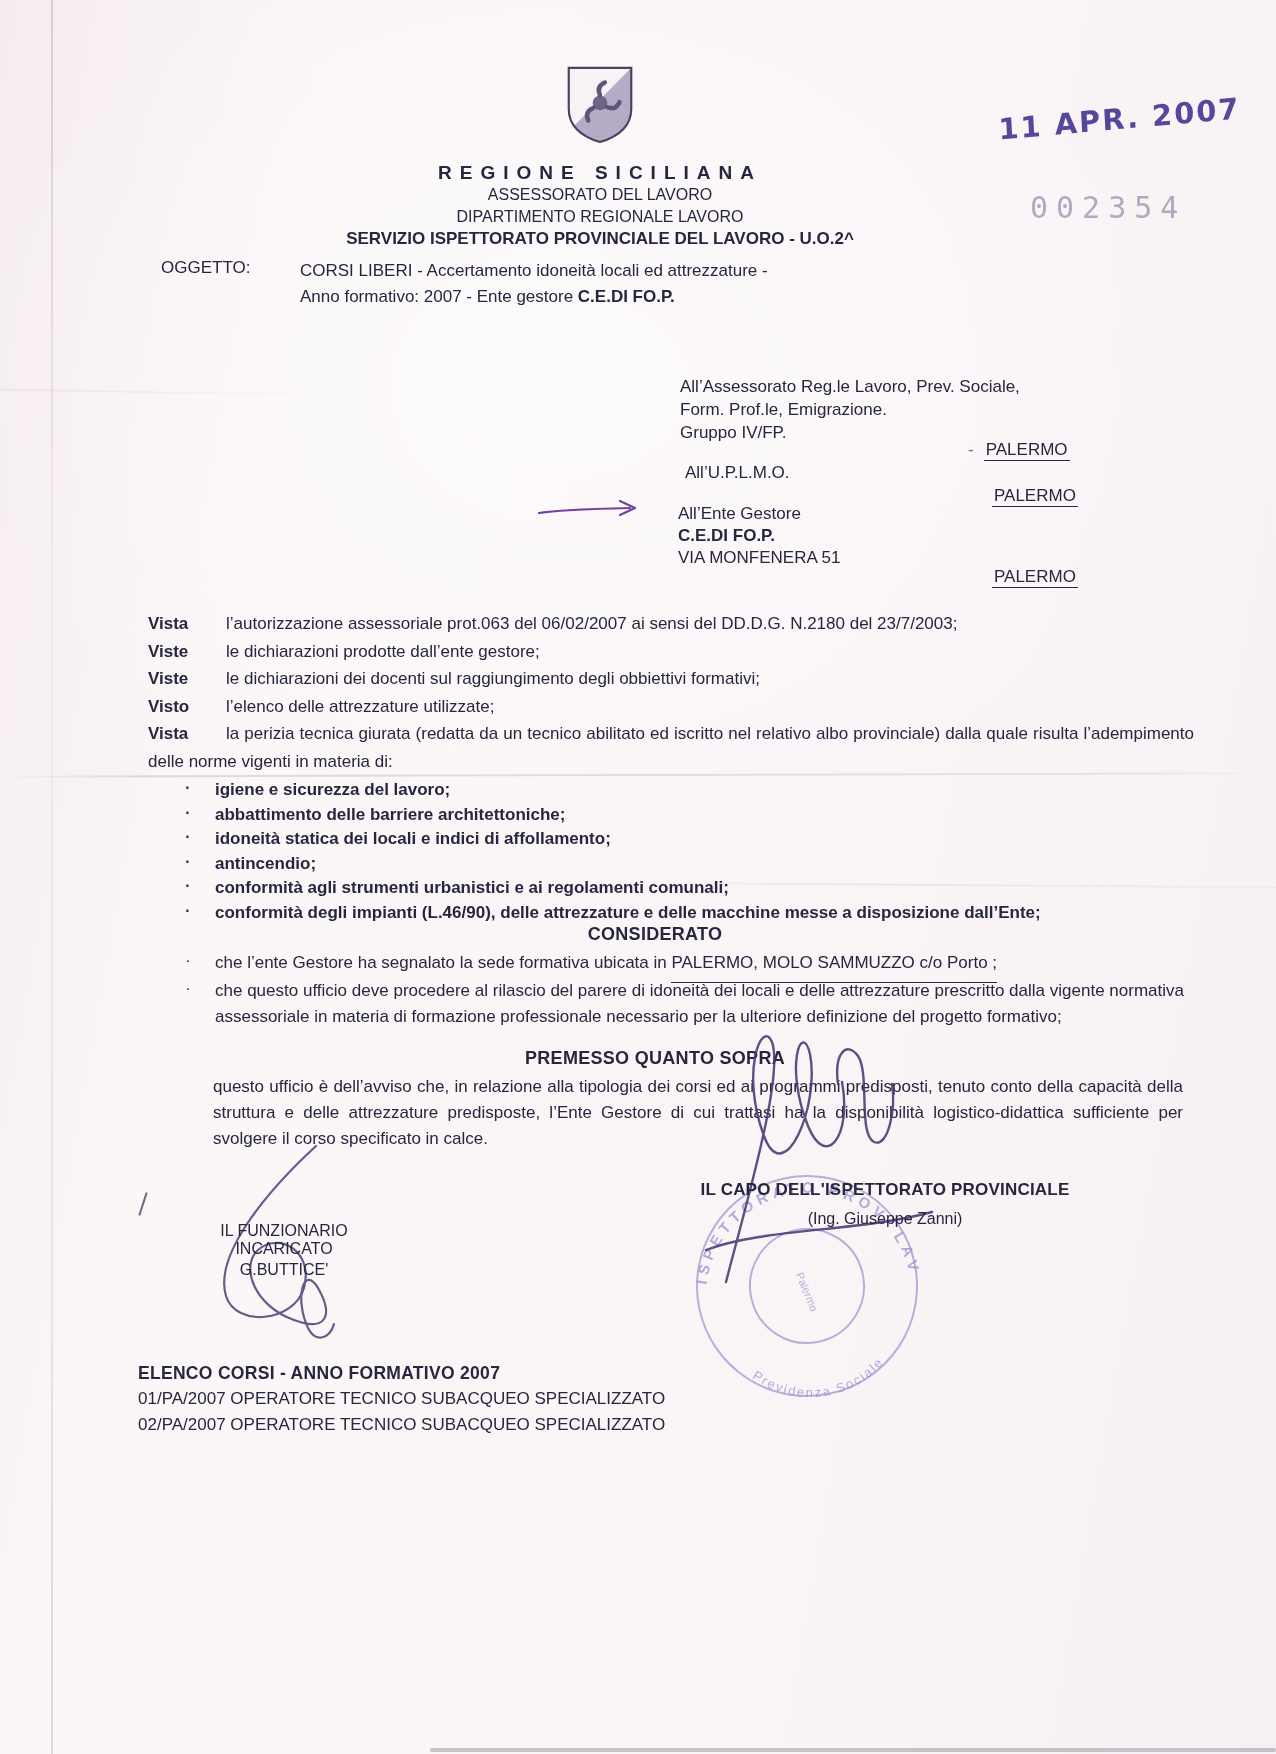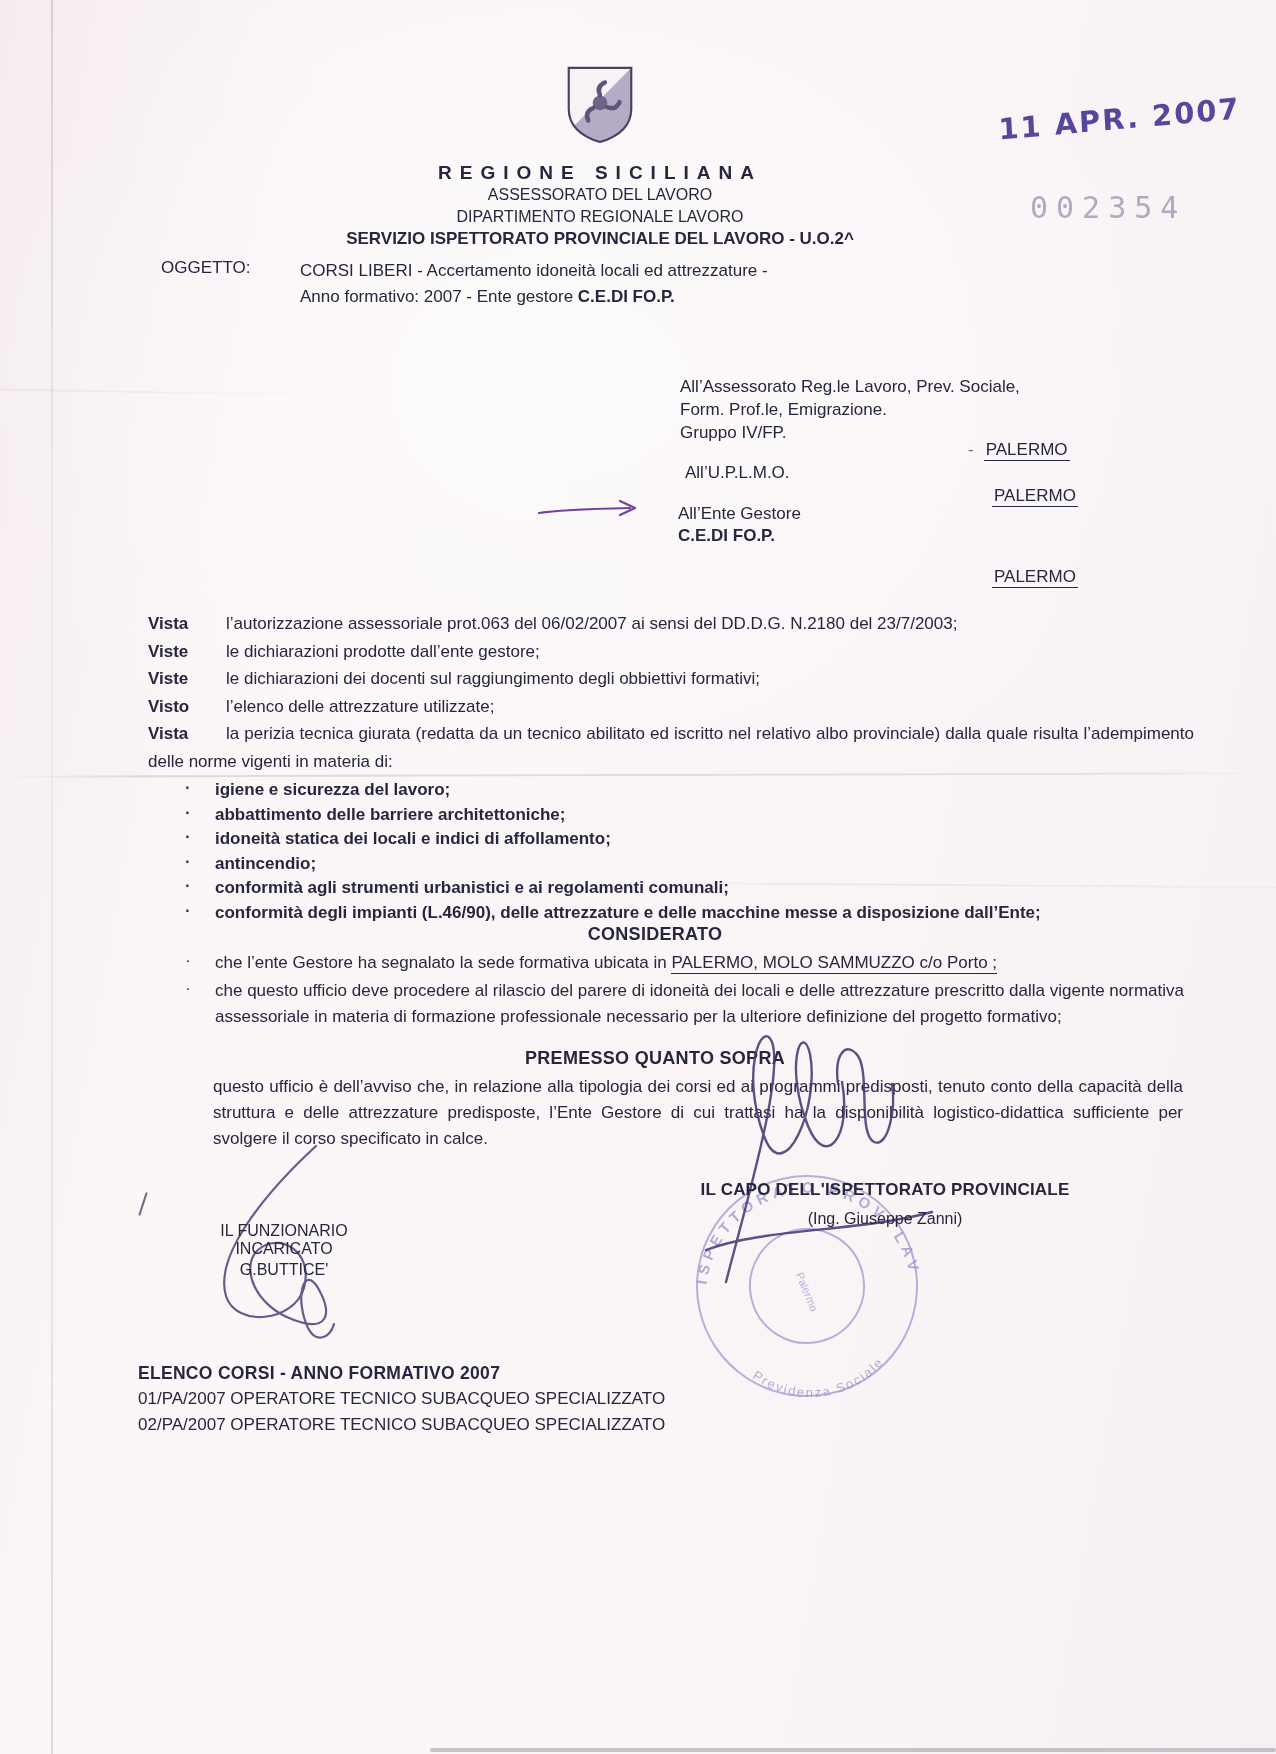--- a/index.html
+++ b/index.html
@@ -61,21 +61,21 @@
   
   .blist{left:148px;top:778px;width:1010px;font-size:17px;font-weight:bold;}
   .b-item{position:relative;padding-left:67px;line-height:24.5px;}
   .b-item::before{content:"\00B7";position:absolute;left:37px;top:-2px;font-size:17px;color:#3a3a55;}
   
   .sec-head{left:150px;width:1010px;text-align:center;font-size:18px;font-weight:bold;letter-spacing:.3px;}
   .considerato-head{top:924px;}
   .clist{left:148px;top:950px;width:1036px;font-size:17px;}
   .c-item{position:relative;padding-left:67px;line-height:26.5px;text-align:justify;margin-bottom:1px;}
   .c-item::before{content:"\00B7";position:absolute;left:37px;top:-2px;color:#3a3a55;}
-  .loc-underline{border-bottom:1.5px solid #2a2a44;padding-bottom:1px;}
+  .loc-underline{border-bottom:1.5px solid #2a2a44;padding-bottom:10px;}
   .premesso-head{top:1048px;}
   .premesso-body{left:213px;top:1074px;width:970px;font-size:17px;line-height:26px;text-align:justify;}
   
   .capo-block{left:695px;top:1180px;width:380px;text-align:center;}
   .capo-title{font-size:17px;font-weight:bold;letter-spacing:.2px;}
   .capo-name{font-size:16px;margin-top:10px;}
   .stamp-wrap{left:642px;top:1146px;opacity:.8;}
   .sig-capo{left:688px;top:1014px;}
   .sig-funz{left:198px;top:1138px;}
   .pen-mark{left:142px;top:1192px;width:2px;height:24px;background:#4a4a60;transform:rotate(18deg);opacity:.8;}
@@ -134,20 +134,21 @@
 
   <div class="abs hand-arrow">
     <svg width="112" height="24" viewBox="0 0 112 24">
       <path d="M3 15 C 32 11 62 11 94 10" fill="none" stroke="#7440a0" stroke-width="2.2" stroke-linecap="round"></path>
       <path d="M84 3 L 99 10 L 84 17" fill="none" stroke="#7440a0" stroke-width="2.2" stroke-linecap="round" stroke-linejoin="round"></path>
     </svg>
   </div>
   <div class="abs rec rec-3">
     <div>All’Ente Gestore</div>
     <div class="bold">C.E.DI FO.P.</div>
+    <div>VIA MONFENERA 51</div>
   </div>
   <div class="abs city city-3"><span class="u">PALERMO</span></div>
 
   <div class="abs vista">
     <div class="v-row"><span class="v-label">Vista</span><span>l’autorizzazione assessoriale prot.063 del 06/02/2007 ai sensi del DD.D.G. N.2180 del 23/7/2003;</span></div>
     <div class="v-row"><span class="v-label">Viste</span><span>le dichiarazioni prodotte dall’ente gestore;</span></div>
     <div class="v-row"><span class="v-label">Viste</span><span>le dichiarazioni dei docenti sul raggiungimento degli obbiettivi formativi;</span></div>
     <div class="v-row"><span class="v-label">Visto</span><span>l’elenco delle attrezzature utilizzate;</span></div>
     <div class="v-row"><span class="v-label">Vista</span><span>la perizia tecnica giurata (redatta da un tecnico abilitato ed iscritto nel relativo albo provinciale) dalla quale risulta l’adempimento delle norme vigenti in materia di:</span></div>
   </div>

